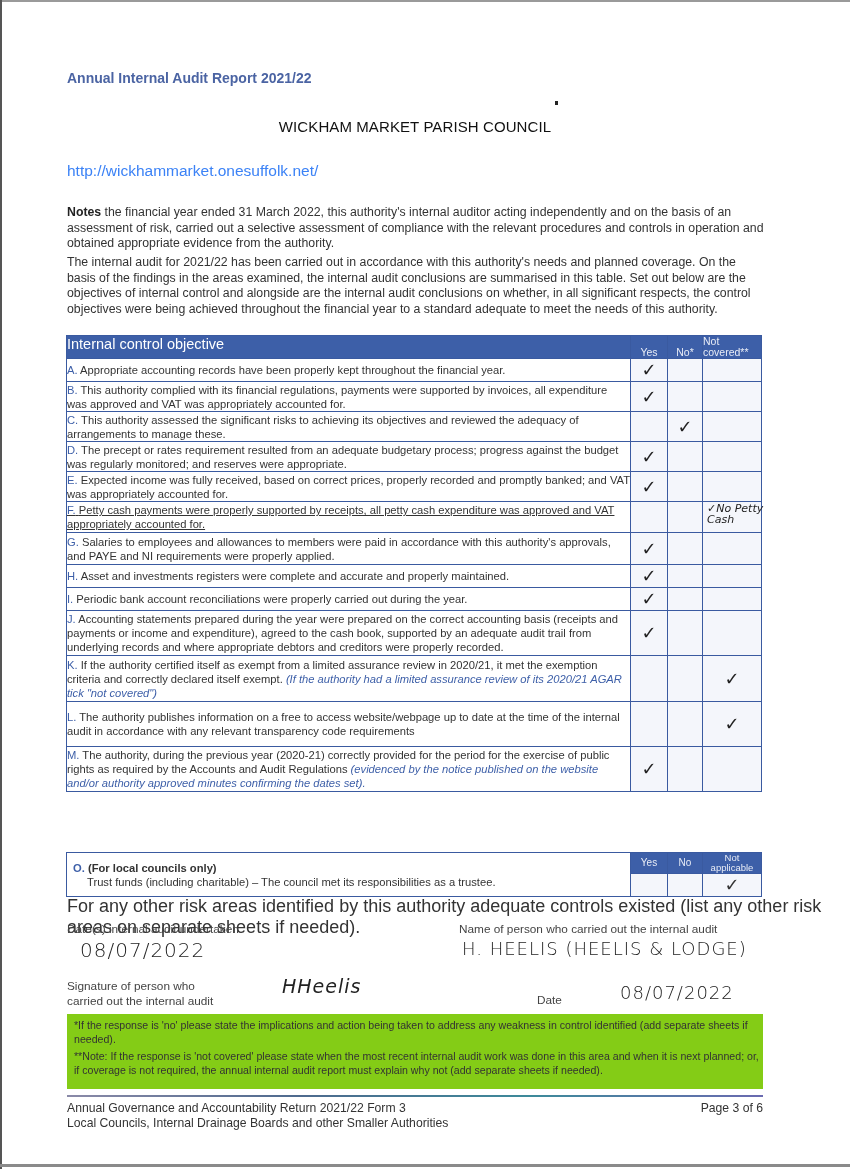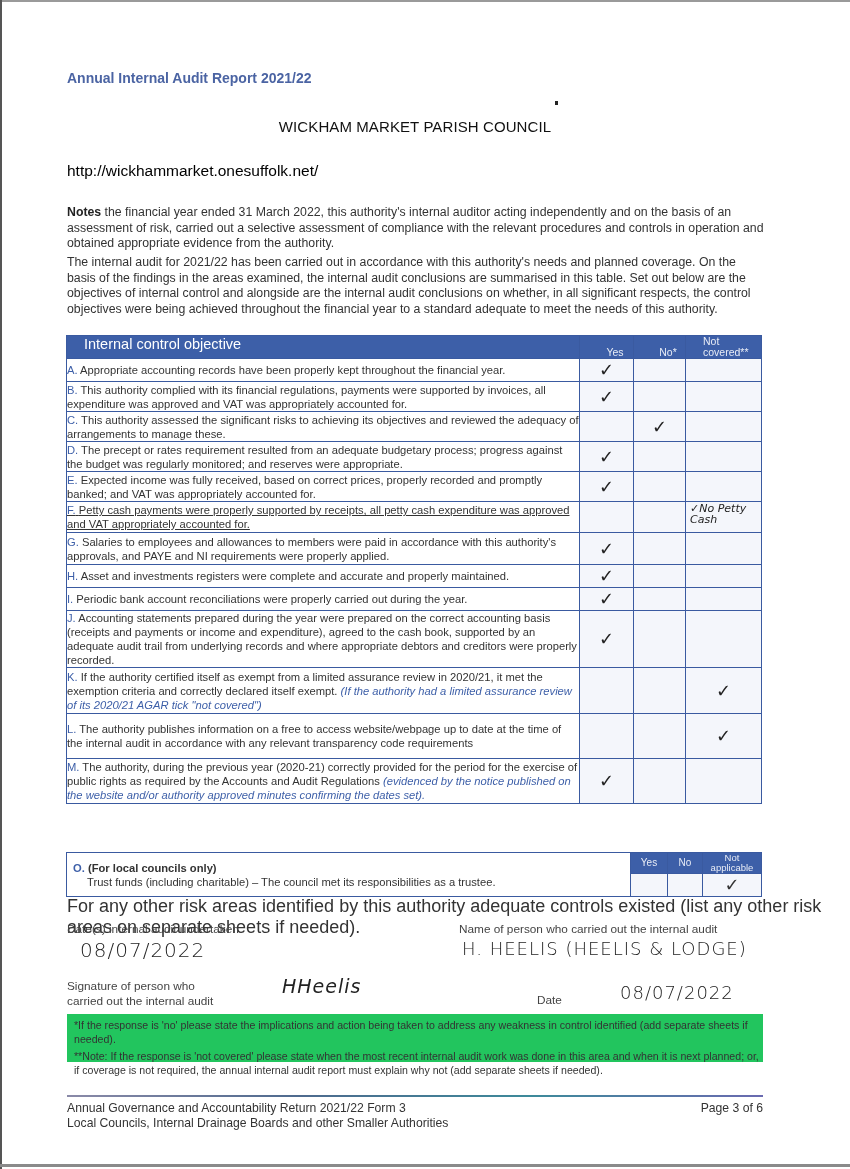--- a/index.html
+++ b/index.html
@@ -5,29 +5,29 @@
   html, body { margin: 0; padding: 0; }
   body {
     width: 850px; height: 1169px; background: #ffffff; position: relative; overflow: hidden;
     font-family: "Liberation Sans", sans-serif; color: #2a2a2a;
   }
   .scan-edge-top { position: absolute; left: 0; top: 0; width: 850px; height: 2px; background: #9a9a9a; }
   .scan-edge-left { position: absolute; left: 0; top: 0; width: 2px; height: 1169px; background: #555; }
   .scan-edge-bottom { position: absolute; left: 0; bottom: 2px; width: 850px; height: 3px; background: #8a8a8a; }
   .page-title { position: absolute; left: 67px; top: 70px; font-size: 14px; font-weight: bold; color: #4b64a3; }
   .council-name { position: absolute; left: 0; width: 830px; text-align: center; top: 118px; font-size: 15px; color: #111; letter-spacing: 0.1px; }
-  .url { position: absolute; left: 67px; top: 162px; font-size: 15.5px; color: #000000; }
+  .url { position: absolute; left: 67px; top: 162px; font-size: 15.5px; color: #3b82f6; }
   .para { position: absolute; left: 67px; width: 700px; font-size: 12.3px; line-height: 15.5px; color: #333; }
   .para b { color: #222; }
   .p1 { top: 205px; }
   .p2 { top: 255px; }
 
   table.ico { position: absolute; left: 66px; top: 335px; width: 696px; border-collapse: collapse; font-size: 11.2px; color: #333; }
   table.ico td, table.ico th { border: 1.5px solid #3a5aa0; padding: 0; }
-  table.ico th { background: #3d5fa8; color: #fff; text-align: left; font-weight: normal; padding-left: 17px; }
+  table.ico th { background: #3d5fa8; color: #fff; text-align: left; font-weight: normal; }
   th.h-main { font-size: 14.5px; font-weight: bold; padding: 2px 4px; vertical-align: top; }
   th.h-col { font-size: 10.5px; text-align: center !important; vertical-align: bottom; padding: 0 2px 1px 2px; color: #e8ecf6 !important; }
   th.h-col.nc { text-align: left !important; line-height: 11px; }
   td.obj { padding: 2px 4px 2px 6px; line-height: 14px; }
   td.obj .ltr { color: #3d5fa8; font-weight: normal; }
   td.obj i { color: #3d5fa8; }
   td.chk { width: 36px; background: #f4f6fb; text-align: center; font-size: 18px; color: #222; position: relative; }
   td.chk.nc { width: 58px; }
   td.chk.no { width: 34px; }
   .hand { font-family: "DejaVu Sans", sans-serif; font-size: 11px; font-style: italic; line-height: 11px; display: inline-block; text-align: left; position: absolute; left: 4px; top: 1px; width: 80px; }
@@ -41,21 +41,21 @@
   table.o td.ochk { background: #f4f6fb; height: 20px; text-align: center; font-size: 18px; }
 
   .other-risk { position: absolute; left: 67px; top: 896px; font-size: 18px; color: #333; }
   .lbl { position: absolute; font-size: 11.8px; color: #444; }
   .handwrite { position: absolute; font-family: "DejaVu Sans", sans-serif; font-weight: lighter; color: #222; letter-spacing: 1px; }
   .date1 { left: 80px; top: 938px; font-size: 20px; }
   .name1 { left: 462px; top: 938px; font-size: 18px; }
   .sig { left: 282px; top: 975px; font-size: 19px; font-style: italic; }
   .date2 { left: 620px; top: 982px; font-size: 18px; }
 
-  .notes { position: absolute; left: 67px; top: 1014px; width: 696px; height: 48px; background: #22c55e; font-size: 10.6px; color: #333; line-height: 13.5px; }
+  .notes { position: absolute; left: 67px; top: 1014px; width: 696px; height: 75px; background: #84cc16; font-size: 10.6px; color: #333; line-height: 13.5px; }
   .notes .n1 { position: absolute; left: 7px; top: 5px; width: 680px; }
   .notes .n2 { position: absolute; left: 7px; top: 36px; width: 686px; }
   .footer-rule { position: absolute; left: 67px; top: 1095px; width: 696px; height: 2px; background: linear-gradient(90deg, #8a8aa8, #4e6a8e, #3d8a9a, #6a6ab0); }
   .footer-left { position: absolute; left: 67px; top: 1101px; font-size: 12.2px; color: #333; line-height: 15px; }
   .footer-right { position: absolute; right: 87px; top: 1101px; font-size: 12.2px; color: #333; }
   .speck { position: absolute; width: 3px; height: 4px; background: #222; }
 </style>
 </head>
 <body>
 

